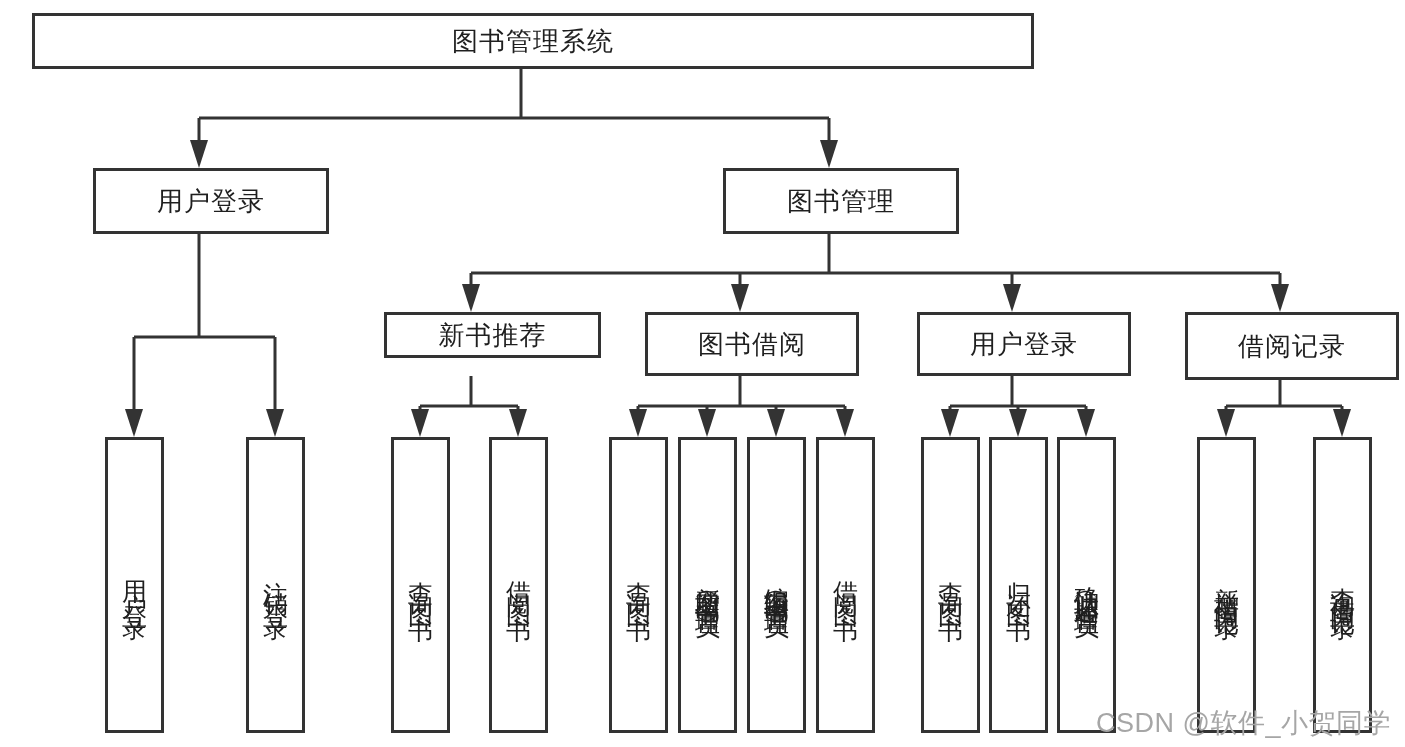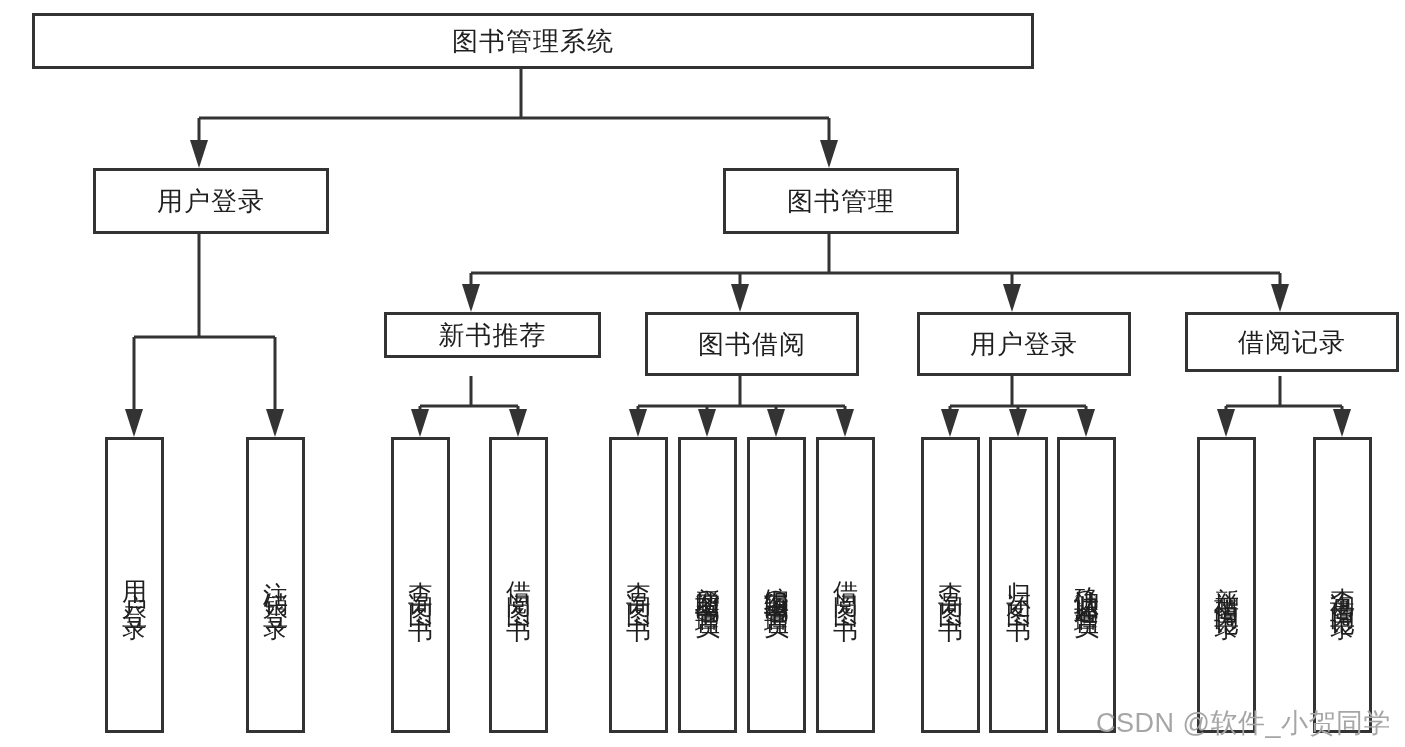--- a/index.html
+++ b/index.html
@@ -125,21 +125,21 @@
 
   <div class="node" style="left:372px; top:312px; width:217px; height:46px;">
     <span>新书推荐</span>
   </div>
   <div class="node" style="left:633px; top:312px; width:214px; height:64px;">
     <span>图书借阅</span>
   </div>
   <div class="node" style="left:905px; top:312px; width:214px; height:64px;">
     <span>用户登录</span>
   </div>
-  <div class="node" style="left:1173px; top:312px; width:214px; height:60px;">
+  <div class="node" style="left:1173px; top:312px; width:214px; height:68px;">
     <span>借阅记录</span>
   </div>
 
   <div class="leaf" style="left:105px;">
     <span class="vtext ls4">用户登录</span>
   </div>
   <div class="leaf" style="left:246px;">
     <span class="vtext ls4">注销登录</span>
   </div>
 

